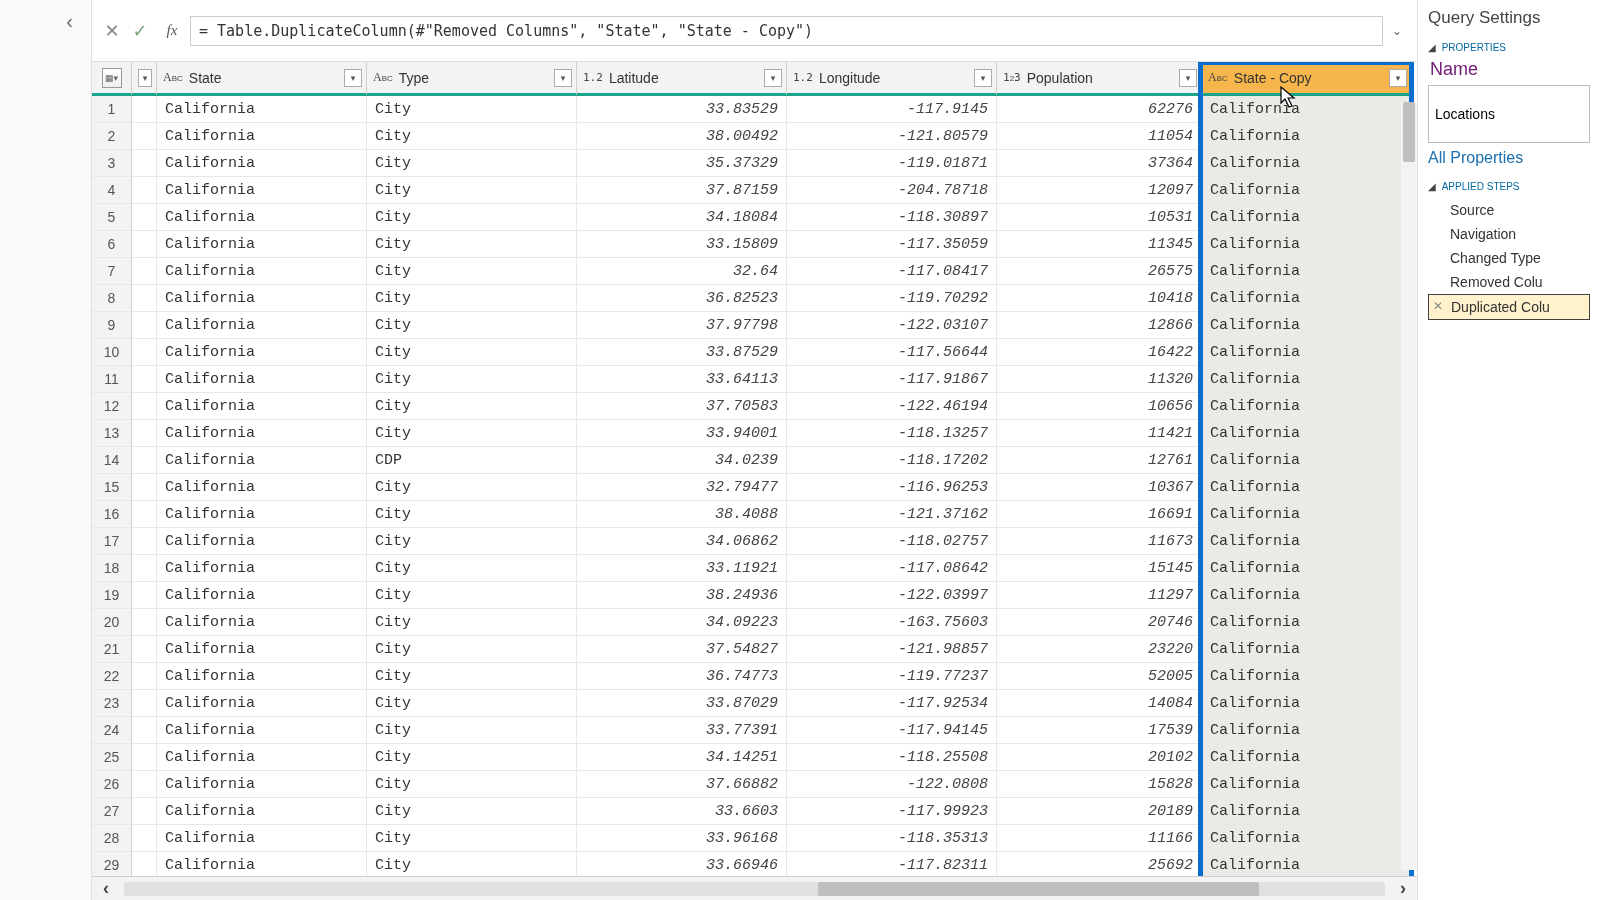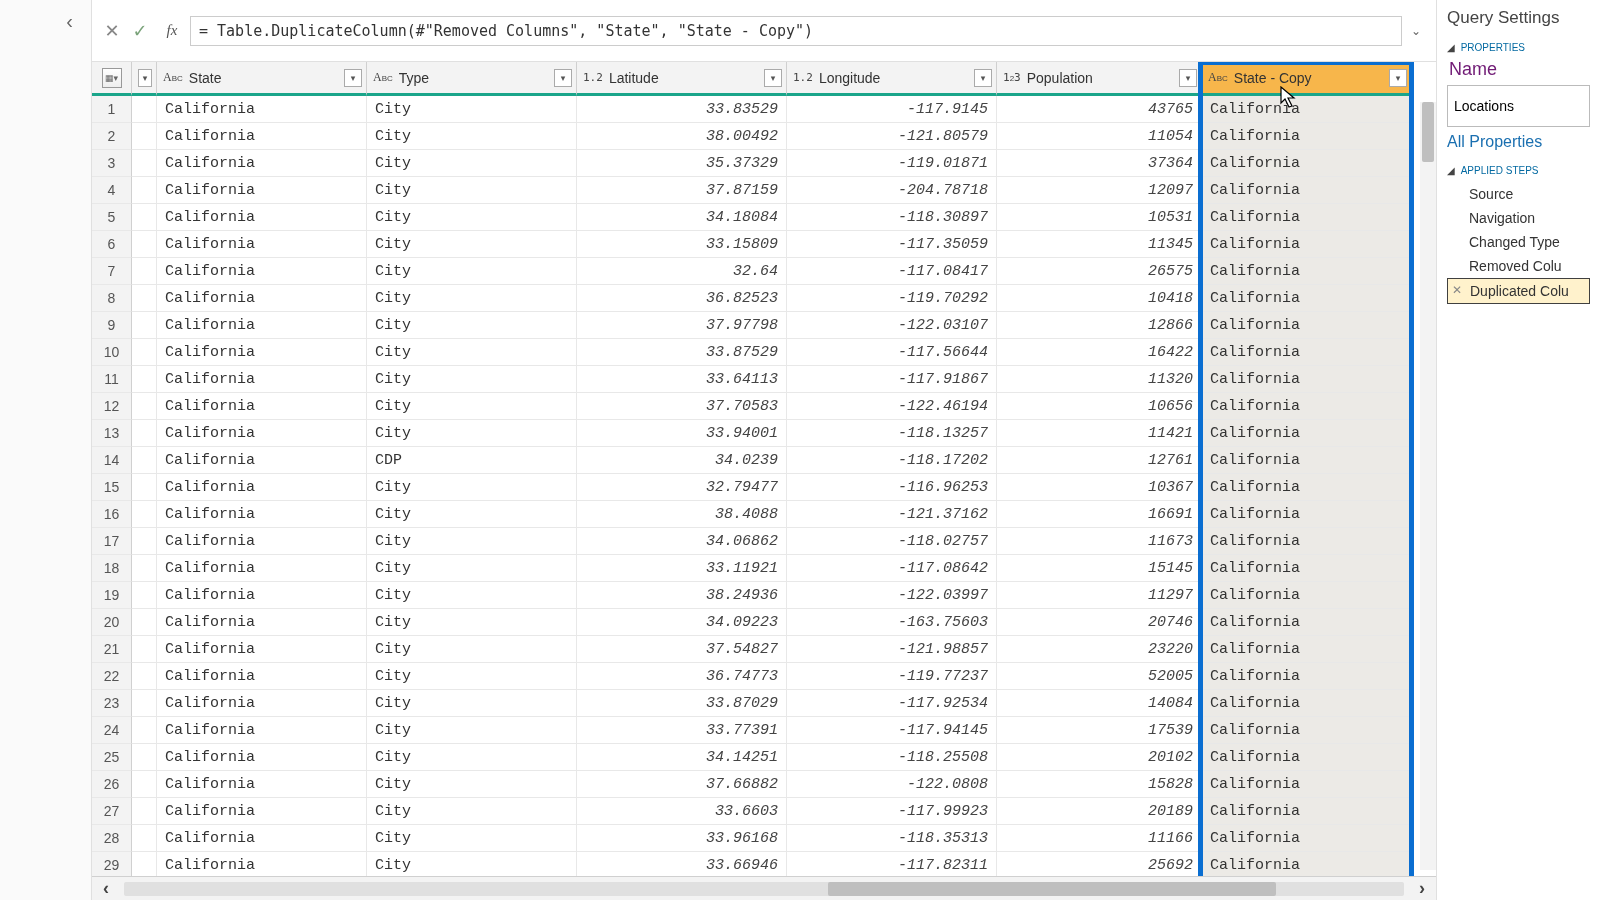--- a/index.html
+++ b/index.html
@@ -29,26 +29,26 @@
 .gutter { background:#fff; border-right:1px solid #e8e8e8; border-bottom:1px solid #e8e8e8; height:27px; }
 .cell { background:#fff; border-right:1px solid #e8e8e8; border-bottom:1px solid #e8e8e8; padding:0 8px; font-family:Consolas,"Courier New",monospace; font-size:15px; color:#333; height:27px; line-height:27px; white-space:nowrap; overflow:hidden; }
 .cell.num { text-align:right; font-style:italic; color:#444; }
 .cell.selcol { background:#eceae6; }
 .hscroll { position:absolute; bottom:0; left:0; right:0; height:24px; background:#f3f3f3; border-top:1px solid #d0d0d0; display:flex; align-items:center; }
 .hscroll .arrow { width:28px; text-align:center; font-size:18px; color:#444; cursor:pointer; font-weight:bold; }
 .hscroll .track { flex:1; height:14px; background:#e0e0e0; margin:0 4px; position:relative; border-radius:2px; }
 .hscroll .thumb { position:absolute; left:55%; width:35%; top:0; bottom:0; background:#bfbfbf; border-radius:2px; }
 .highlight-box { position:absolute; border:5px solid #0a6ed1; pointer-events:none; }
 .cursor-svg { position:absolute; width:20px; height:24px; pointer-events:none; z-index:100; }
-.settings { width:164px; background:#fff; border-left:1px solid #e0e0e0; padding:8px 10px; font-size:15px; color:#333; }
+.settings { width:183px; background:#fff; border-left:1px solid #e0e0e0; padding:8px 10px; font-size:15px; color:#333; }
 .settings h1 { font-size:17px; font-weight:400; color:#444; margin-bottom:14px; }
 .settings h2 { font-size:10px; font-weight:400; color:#0369a1; margin:6px 0; display:flex; align-items:center; }
 .settings h2::before { content:"◢"; font-size:10px; margin-right:6px; color:#444; transform:rotate(0deg); }
 .settings .lbl { font-size:18px; color:#701a75; margin:4px 0 5px 2px; }
-.settings input.nm { width:100%; border:1px solid #bbb; padding:12px 6px; font-size:14px; margin-bottom:6px; }
+.settings input.nm { width:100%; border:1px solid #bbb; padding:20px 6px; font-size:14px; margin-bottom:6px; }
 .settings .link { color:#1a6fb0; font-size:16px; cursor:pointer; margin-bottom:14px; display:block; }
 .steps { list-style:none; margin-top:0; }
 .steps li { padding:4px 6px 4px 22px; font-size:14px; color:#333; position:relative; white-space:nowrap; overflow:hidden; cursor:pointer; }
 .steps li.active { background:#fff2cc; border:1px solid #404040; }
 .steps li.active::before { content:"✕"; position:absolute; left:4px; top:4px; font-size:12px; color:#888; }
 .vscroll-stub { position:absolute; right:0; top:40px; bottom:30px; width:16px; background:#f3f3f3; }
 .vscroll-stub .vthumb { position:absolute; top:0; height:60px; left:2px; right:2px; background:#bfbfbf; border-radius:2px; }
 </style>
 </head>
 <body>
@@ -104,21 +104,21 @@
             <span class="typeicon">A<sup>B</sup><sub style="font-size:8px">C</sub></span>
             <span class="colname">State - Copy</span>
             <span class="filter">▾</span>
           </div>
           <div class="rownum">1</div>
           <div class="gutter"></div>
           <div class="cell">California</div>
           <div class="cell">City</div>
           <div class="cell num">33.83529</div>
           <div class="cell num">-117.9145</div>
-          <div class="cell num">43765</div>
+          <div class="cell num">62276</div>
           <div class="cell selcol">California</div>
           <div class="rownum">2</div>
           <div class="gutter"></div>
           <div class="cell">California</div>
           <div class="cell">City</div>
           <div class="cell num">38.00492</div>
           <div class="cell num">-121.80579</div>
           <div class="cell num">11054</div>
           <div class="cell selcol">California</div>
           <div class="rownum">3</div>

